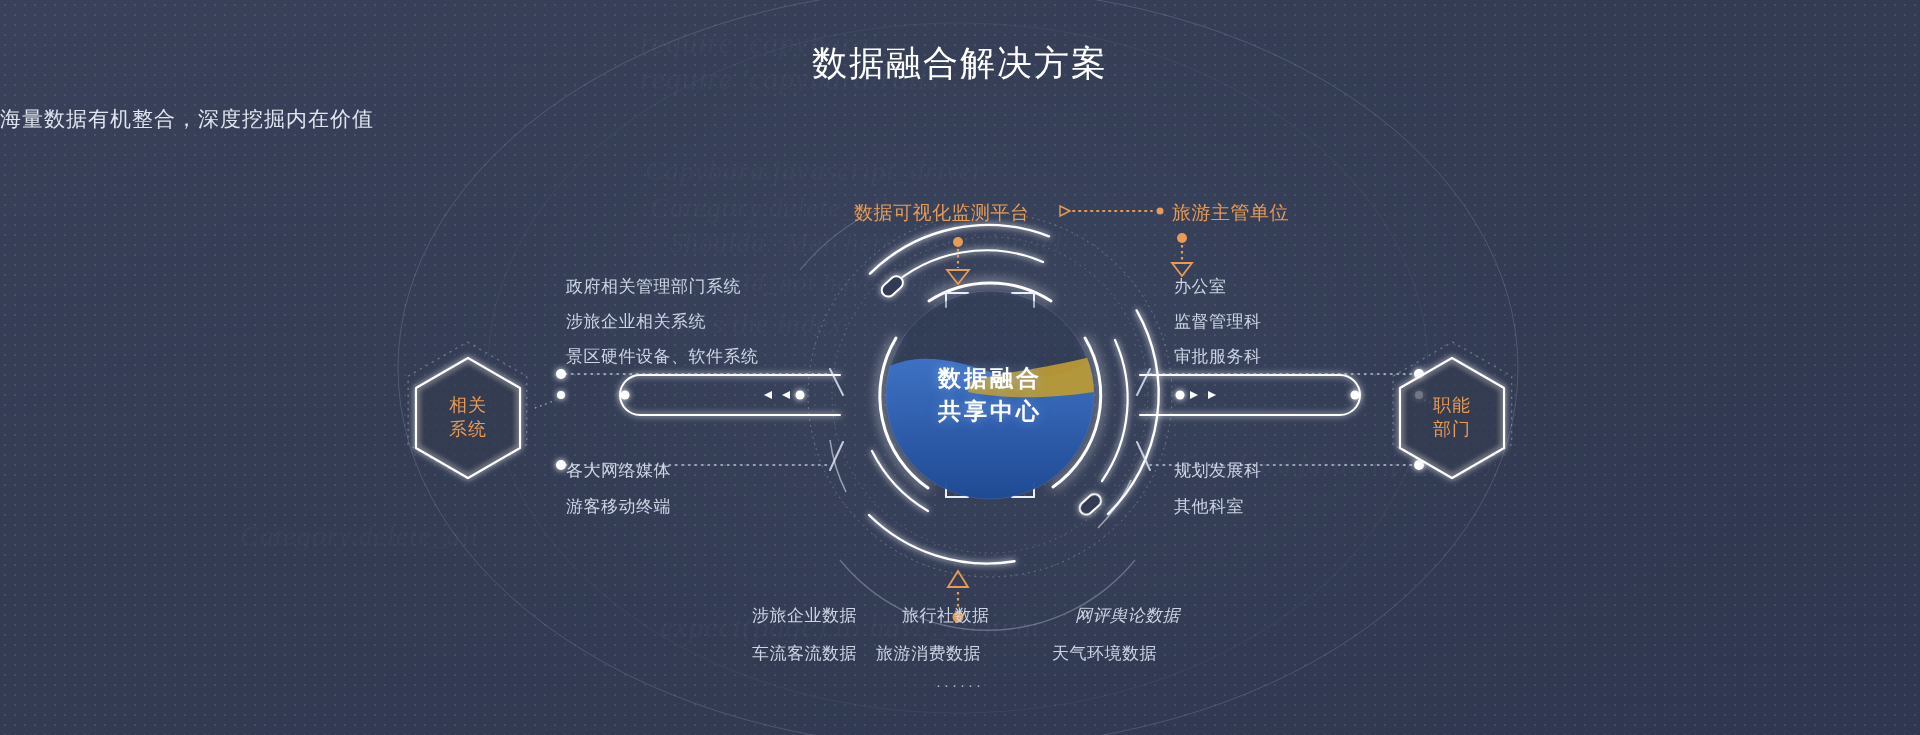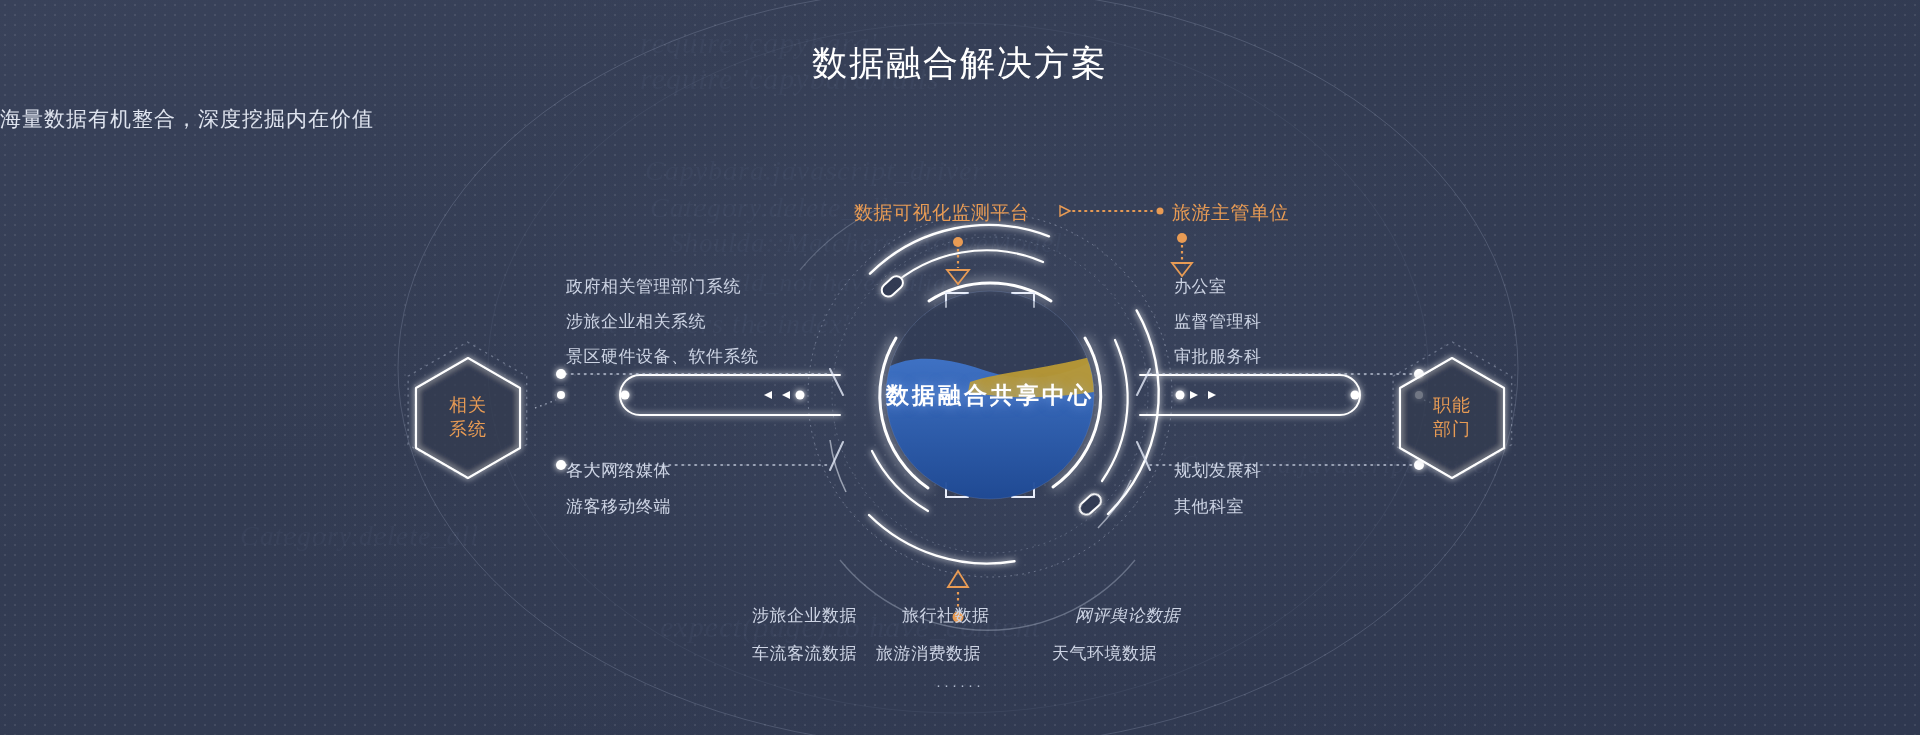--- a/index.html
+++ b/index.html
@@ -61,21 +61,21 @@
   .hex .txt{
     position:absolute; left:0; top:0; width:104px; height:118px;
     display:flex; flex-direction:column; align-items:center; justify-content:center;
     color:#e89b54; font-size:18px; line-height:1.35; letter-spacing:1px;
   }
 
   
   #core{ position:absolute; left:866px; top:271px; width:248px; height:248px; }
   #coreText{
     position:absolute; left:0; top:0; width:248px; height:248px;
-    display:flex; align-items:center; justify-content:center;
+    display:flex; flex-direction:column; align-items:center; justify-content:center;
     color:#ffffff; font-size:23px; font-weight:bold; line-height:1.42;
     letter-spacing:3px; text-shadow:0 0 12px rgba(150,185,255,.55);
   }
   .dots6{
     position:absolute; width:100%; text-align:center;
     color:#aeb7cb; font-size:15px; letter-spacing:3px;
   }
 </style>
 </head>
 <body>

